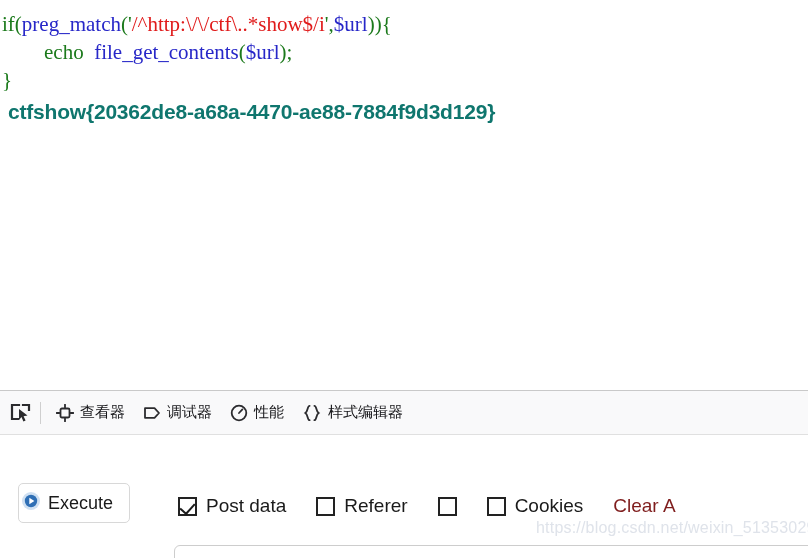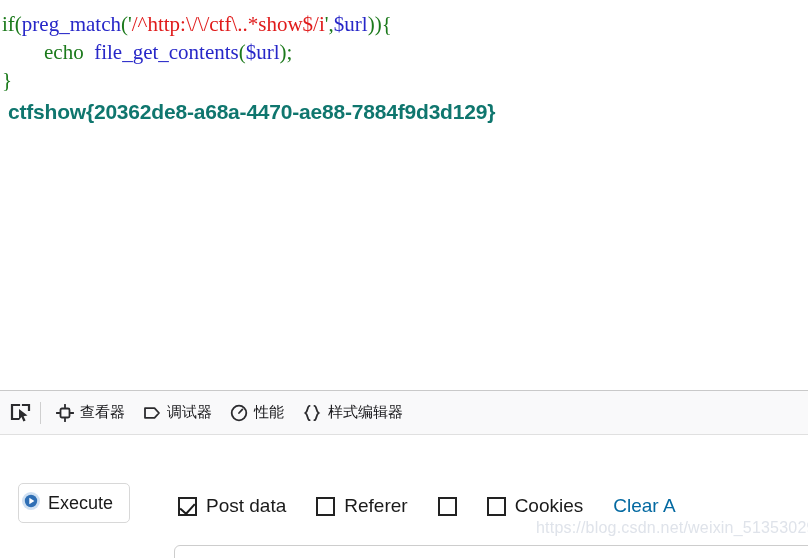--- a/index.html
+++ b/index.html
@@ -170,21 +170,21 @@
     border-width: 0 2px 2px 0;
     transform: rotate(42deg);
   }
   .opt-label {
     font-size: 19px;
     color: #1a1a1a;
     font-family: "Liberation Sans", sans-serif;
   }
   .clear-link {
     font-size: 19px;
-    color: #0369a1;
+    color: #7f1d1d;
     font-family: "Liberation Sans", sans-serif;
     cursor: pointer;
   }
 
   .url-field {
     position: absolute;
     left: 174px;
     top: 110px;
     width: 640px;
     height: 42px;

